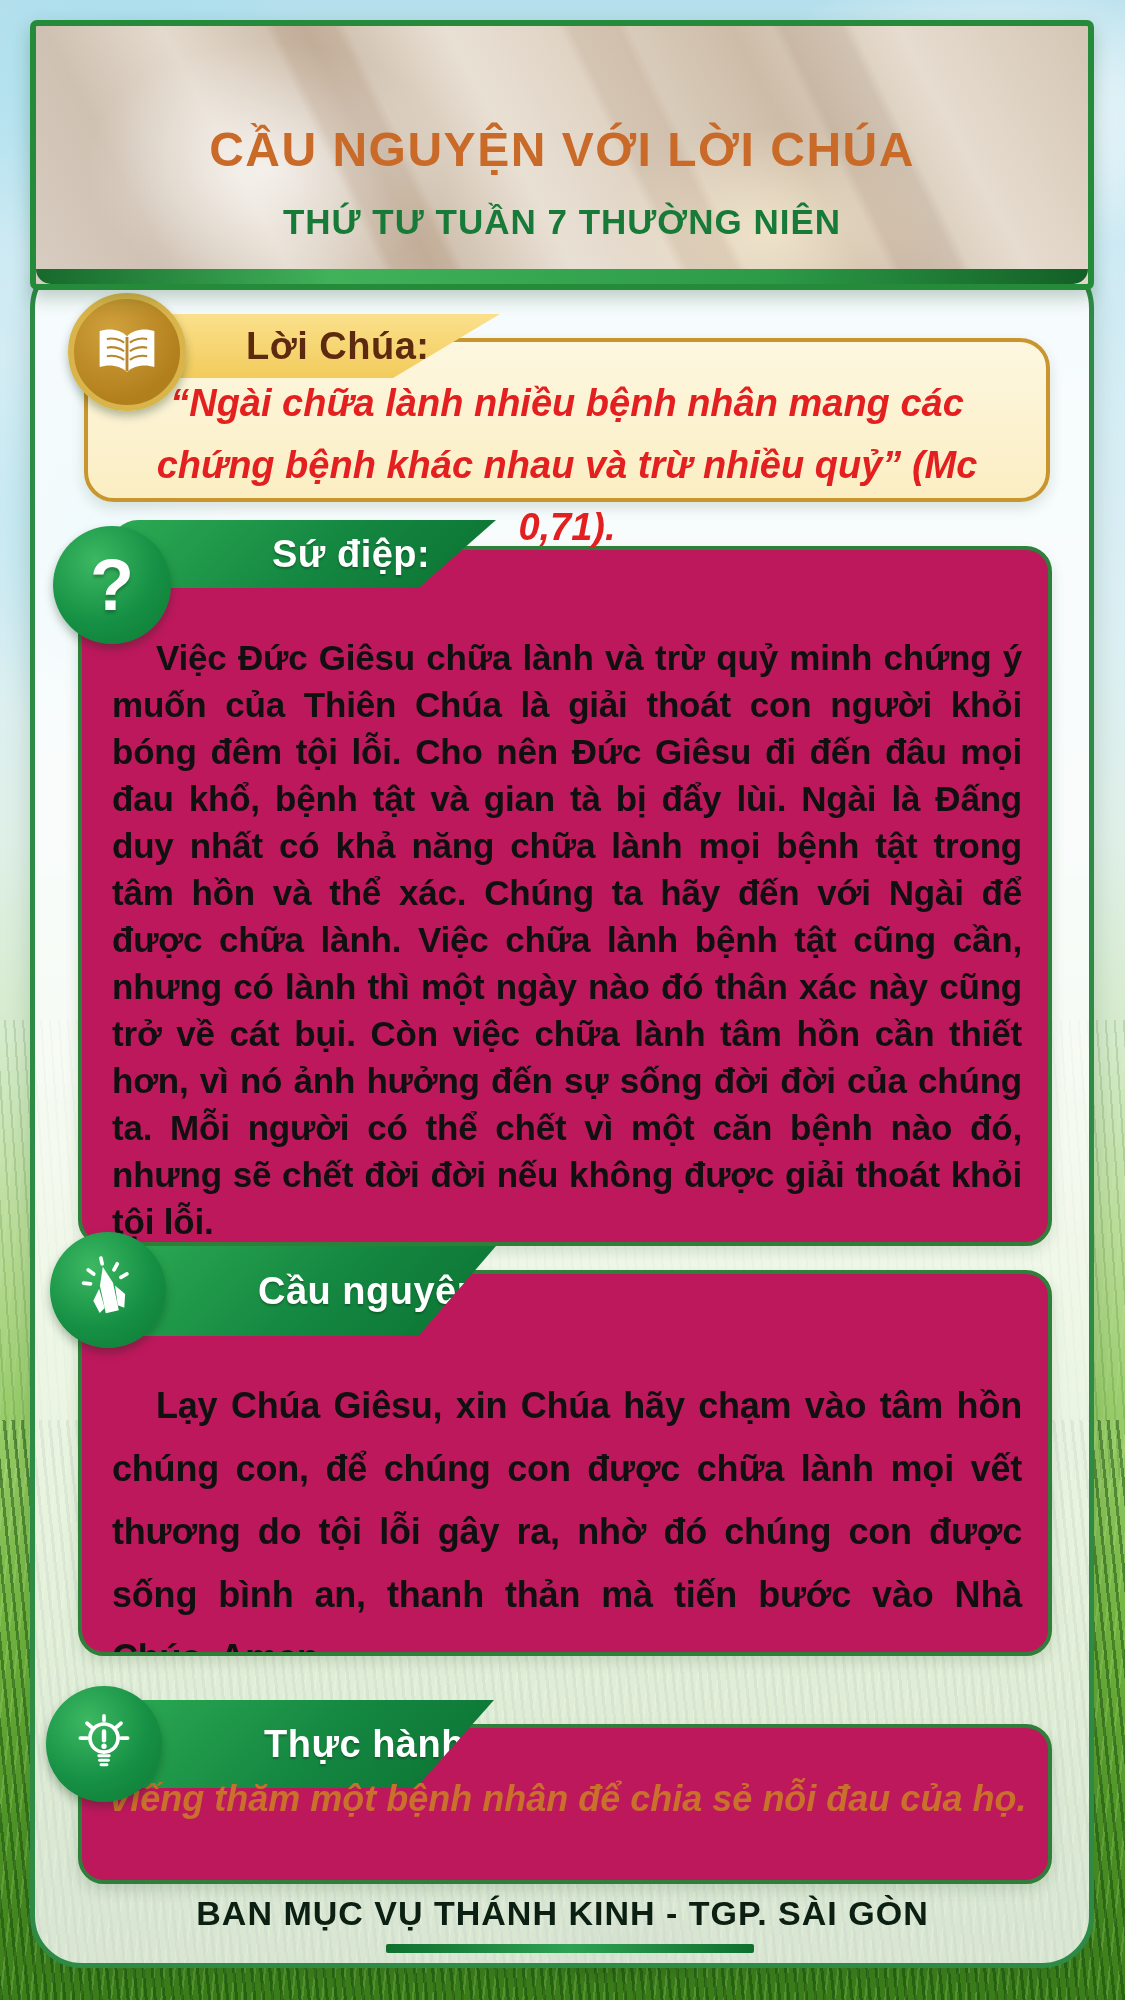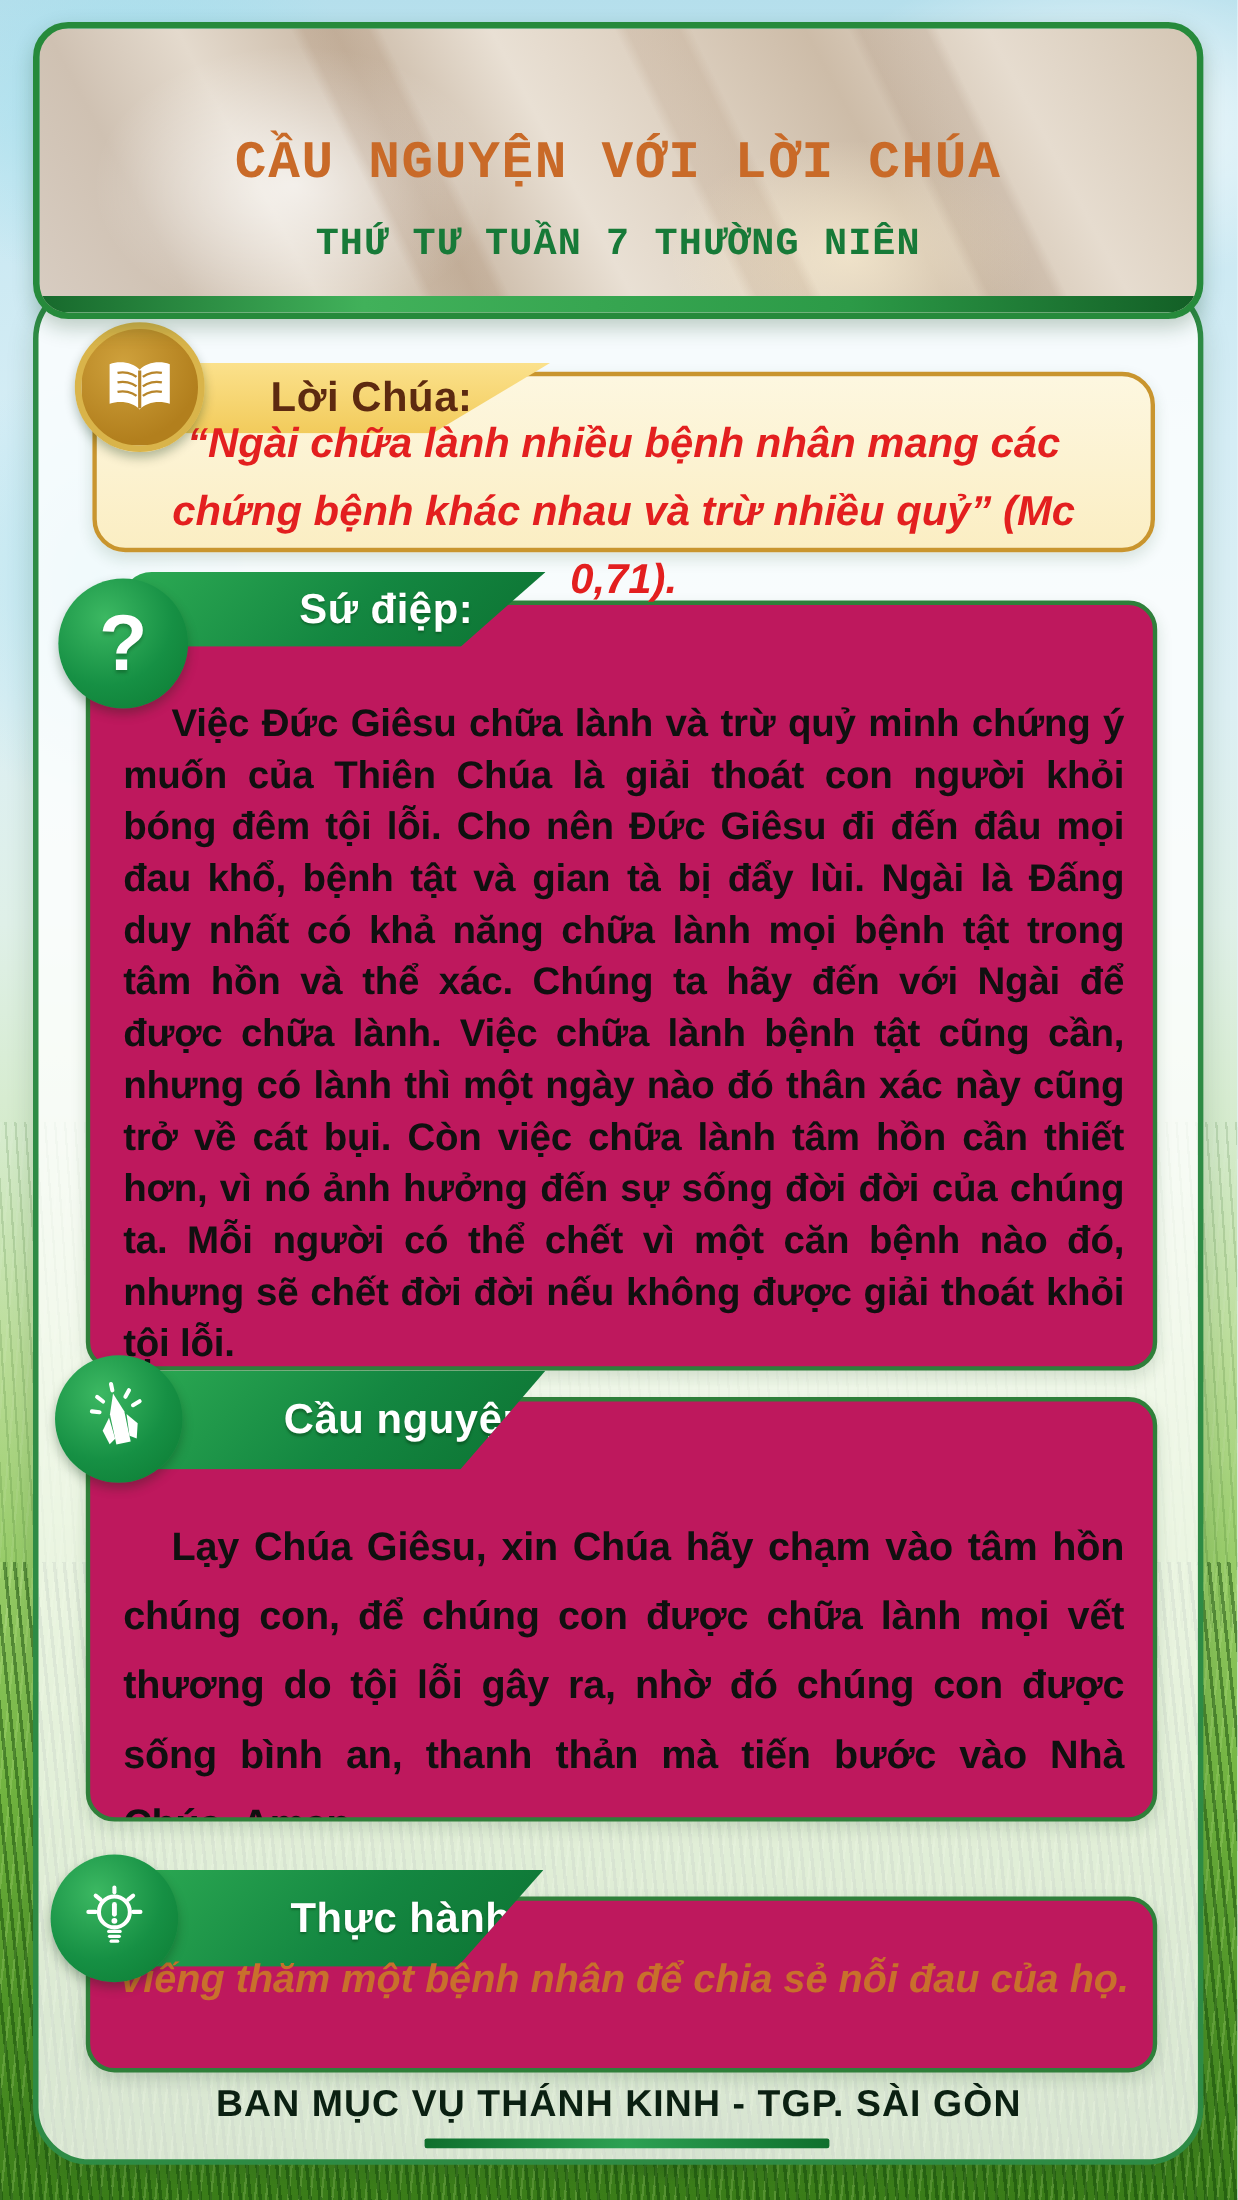--- a/index.html
+++ b/index.html
@@ -47,31 +47,30 @@
     background:rgba(255,255,255,.80);
     border:5px solid #2e8b45;
     border-radius:52px;
     box-shadow:0 10px 24px rgba(20,70,30,.18);
   }
   
   .header-card{
     position:absolute;left:30px;top:20px;width:1064px;height:270px;
     box-sizing:border-box;
     border:6px solid #268a3b;
-    border-radius:32px;
+    border-radius:7px;
     overflow:hidden;
     background:
       radial-gradient(260px 180px at 22% 55%, rgba(255,255,255,.65), rgba(255,255,255,0) 70%),
       radial-gradient(220px 140px at 70% 80%, rgba(250,238,210,.7), rgba(250,238,210,0) 75%),
       linear-gradient(62deg,
         #d8cdc2 0%, #cfc1b2 12%, #e4dacd 22%, #cab9a6 34%,
         #e9e0d4 46%, #ddd0c0 58%, #cdbca8 70%, #e6dccf 84%, #d4c6b4 100%);
     box-shadow:0 8px 18px rgba(20,70,30,.25);
     z-index:6;
-    font-family:Liberation Mono, monospace;
   }
   .header-card::before{
     content:"";position:absolute;inset:0;
     background:
       linear-gradient(64deg, transparent 30%, rgba(150,112,80,.16) 31% 36%, transparent 37%),
       linear-gradient(64deg, transparent 55%, rgba(150,112,80,.14) 56% 60%, transparent 61%),
       linear-gradient(244deg, transparent 20%, rgba(120,85,60,.12) 21% 26%, transparent 27%);
   }
   .header-card::after{ 
     content:"";position:absolute;left:0;right:0;bottom:0;height:15px;
@@ -111,21 +110,21 @@
     border:6px solid #d9b44a;
   }
   
   .lc-box{left:84px;top:338px;width:966px;height:164px;
     background:linear-gradient(180deg,#fdf7e0,#fbeec3);
     border:4px solid #c9952e;border-radius:30px;}
   .lc-banner{left:118px;top:314px;width:382px;height:64px;
     background:linear-gradient(180deg,#fbe18c,#f2cb5b);
     clip-path:polygon(0 0,100% 0,72% 100%,0 100%);
     border-radius:26px 0 0 0;
-    padding-left:128px;margin-top:16px;}
+    padding-left:128px;}
   .lc-banner .label{color:#5d2a10;text-shadow:none;}
   .lc-quote{
     position:absolute;left:104px;top:372px;width:926px;text-align:center;
     font-size:38px;font-weight:bold;font-style:italic;color:#e31f1f;
     line-height:62px;z-index:4;
   }
   .lc-quote .inner{display:inline-block;max-width:880px;}
   .lc-circle{left:68px;top:293px;width:118px;height:118px;}
   
   .sd-box{left:78px;top:546px;width:974px;height:700px;

